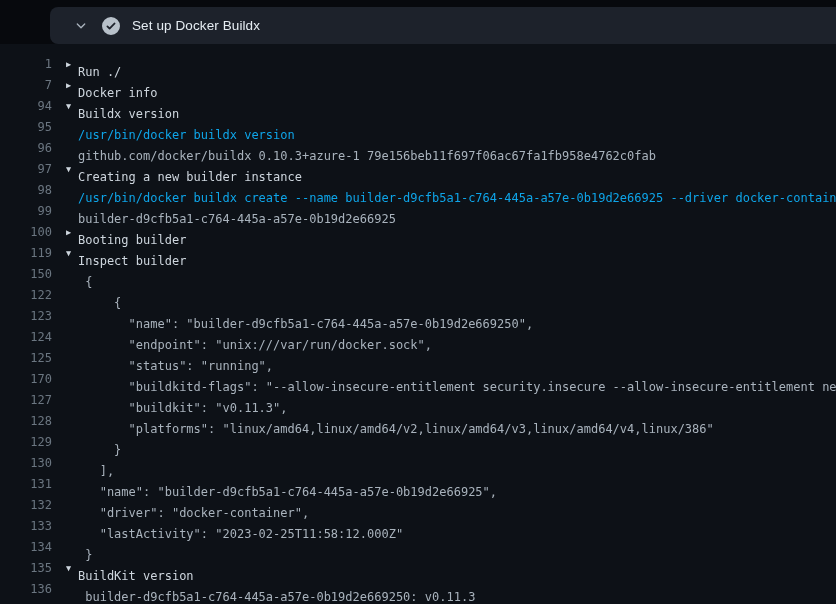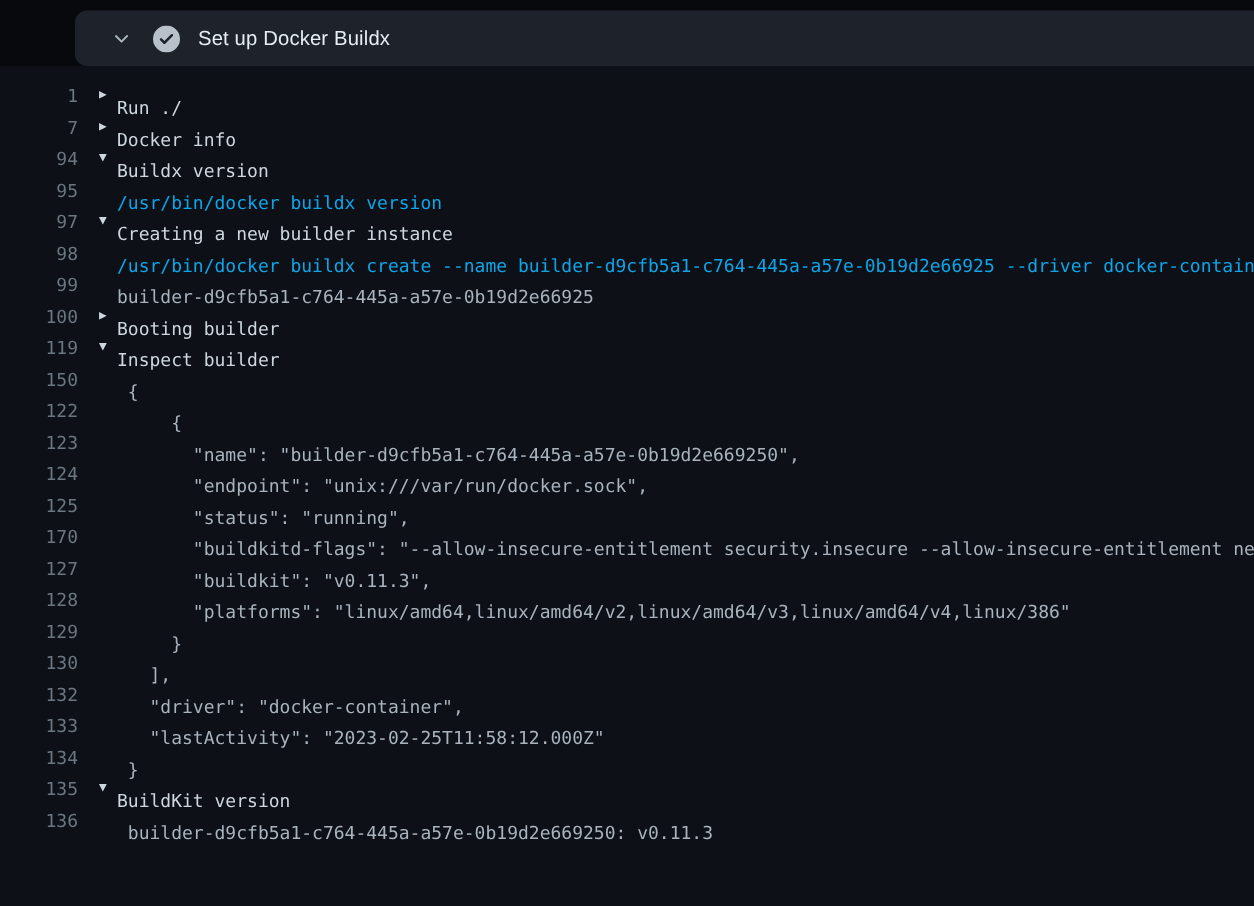--- a/index.html
+++ b/index.html
@@ -86,20 +86,25 @@
     <span class="num">94</span>
     <span class="arrow">▼</span>
     <span class="text group">Buildx version</span>
   </div>
     <div class="row">
     <span class="num">95</span>
     <span class="arrow"></span>
     <span class="text command">/usr/bin/docker buildx version</span>
   </div>
     <div class="row">
+    <span class="num">96</span>
+    <span class="arrow"></span>
+    <span class="text output">github.com/docker/buildx 0.10.3+azure-1 79e156beb11f697f06ac67fa1fb958e4762c0fab</span>
+  </div>
+    <div class="row">
     <span class="num">97</span>
     <span class="arrow">▼</span>
     <span class="text group">Creating a new builder instance</span>
   </div>
     <div class="row">
     <span class="num">98</span>
     <span class="arrow"></span>
     <span class="text command">/usr/bin/docker buildx create --name builder-d9cfb5a1-c764-445a-a57e-0b19d2e66925 --driver docker-container</span>
   </div>
     <div class="row">
@@ -161,20 +166,25 @@
     <span class="num">129</span>
     <span class="arrow"></span>
     <span class="text output">     }</span>
   </div>
     <div class="row">
     <span class="num">130</span>
     <span class="arrow"></span>
     <span class="text output">   ],</span>
   </div>
     <div class="row">
+    <span class="num">131</span>
+    <span class="arrow"></span>
+    <span class="text output">   "name": "builder-d9cfb5a1-c764-445a-a57e-0b19d2e66925",</span>
+  </div>
+    <div class="row">
     <span class="num">132</span>
     <span class="arrow"></span>
     <span class="text output">   "driver": "docker-container",</span>
   </div>
     <div class="row">
     <span class="num">133</span>
     <span class="arrow"></span>
     <span class="text output">   "lastActivity": "2023-02-25T11:58:12.000Z"</span>
   </div>
     <div class="row">

